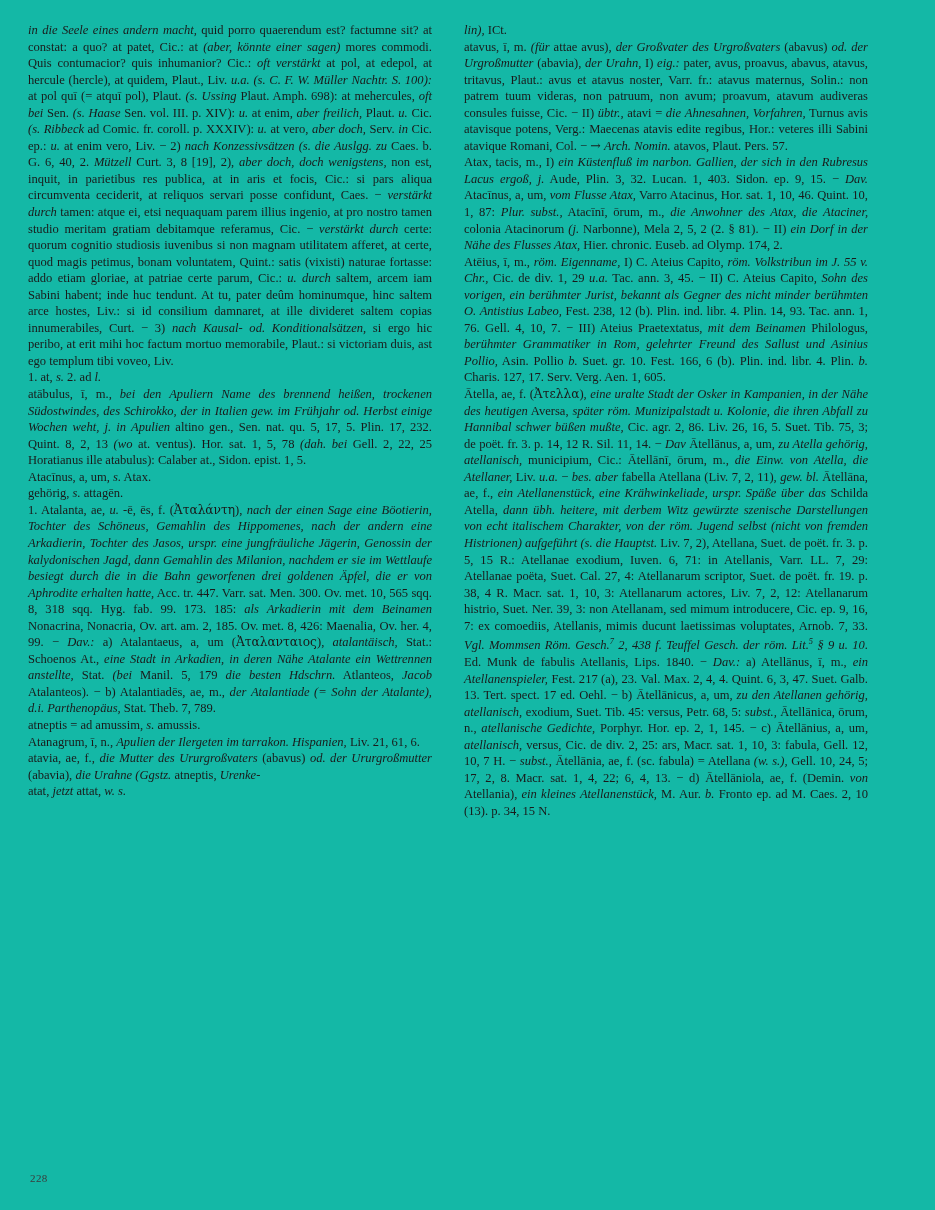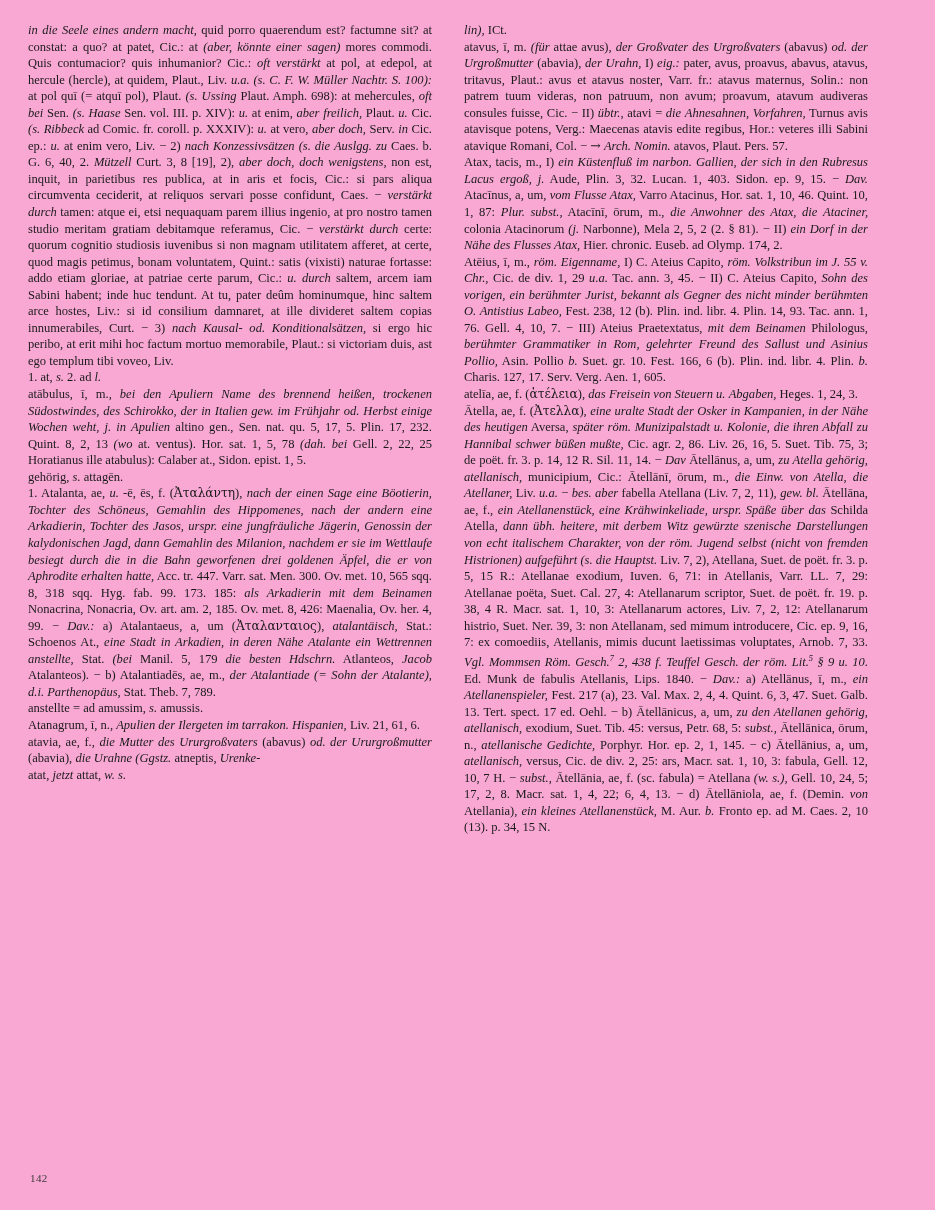--- a/index.html
+++ b/index.html
@@ -4,21 +4,21 @@
 <style>
   html, body {
     margin: 0;
     padding: 0;
     background: #ffffff;
   }
   .page {
     position: relative;
     width: 935px;
     height: 1210px;
-    background: #f9a8d4;
+    background: #14b8a6;
     overflow: hidden;
     font-family: "Liberation Serif", "DejaVu Serif", serif;
     color: #1a1a1a;
   }
   .columns {
     position: absolute;
     top: 22px;
     left: 28px;
     width: 879px;
     height: 1130px;
@@ -74,34 +74,34 @@
 <body>
 
 <div class="page">
 
   <div class="columns">
 
     <div class="col">
       <p class="entry"><i>in die Seele eines andern macht,</i> quid porro quaerendum est? factumne sit? at constat: a quo? at patet, Cic.: at <i>(aber, könnte einer sagen)</i> mores commodi. Quis contumacior? quis inhumanior? Cic.: <i>oft verstärkt</i> at pol, at edepol, at hercule (hercle), at quidem, Plaut., Liv. <i>u.a. (s. C. F. W. Müller Nachtr. S. 100):</i> at pol quī (= atquī pol), Plaut. <i>(s. Ussing</i> Plaut. Amph. 698): at mehercules, <i>oft bei</i> Sen. <i>(s. Haase</i> Sen. vol. III. p. XIV): <i>u.</i> at enim, <i>aber freilich,</i> Plaut. <i>u.</i> Cic. <i>(s. Ribbeck</i> ad Comic. fr. coroll. p. XXXIV): <i>u.</i> at vero, <i>aber doch,</i> Serv. <i>in</i> Cic. ep.: <i>u.</i> at enim vero, Liv. − 2) <i>nach Konzessivsätzen (s. die Auslgg. zu</i> Caes. b. G. 6, 40, 2. <i>Mützell</i> Curt. 3, 8 [19], 2), <b><i>aber doch, doch wenigstens,</i></b> non est, inquit, in parietibus res publica, at in aris et focis, Cic.: si pars aliqua circumventa ceciderit, at reliquos servari posse confidunt, Caes. − <i>verstärkt durch</i> tamen: atque ei, etsi nequaquam parem illius ingenio, at pro nostro tamen studio meritam gratiam debitamque referamus, Cic. − <i>verstärkt durch</i> certe: quorum cognitio studiosis iuvenibus si non magnam utilitatem afferet, at certe, quod magis petimus, bonam voluntatem, Quint.: satis (vixisti) naturae fortasse: addo etiam gloriae, at patriae certe parum, Cic.: <i>u. durch</i> saltem, arcem iam Sabini habent; inde huc tendunt. At tu, pater deûm hominumque, hinc saltem arce hostes, Liv.: si id consilium damnaret, at ille divideret saltem copias innumerabiles, Curt. − 3) <i>nach Kausal- od. Konditionalsätzen,</i> si ergo hic peribo, at erit mihi hoc factum mortuo memorabile, Plaut.: si victoriam duis, ast ego templum tibi voveo, Liv.</p>
       <p class="entry"><b>1. at</b>, <i>s.</i> 2. ad <i>l.</i></p>
       <p class="entry"><b>atābulus</b>, ī, m., <i>bei den Apuliern Name des brennend heißen, trockenen Südostwindes, des</i> <b><i>Schirokko,</i></b> <i>der in Italien gew. im Frühjahr od. Herbst einige Wochen weht, j. in Apulien</i> altino gen., Sen. nat. qu. 5, 17, 5. Plin. 17, 232. Quint. 8, 2, 13 <i>(wo</i> at. ventus). Hor. sat. 1, 5, 78 <i>(dah. bei</i> Gell. 2, 22, 25 Horatianus ille atabulus): Calaber at., Sidon. epist. 1, 5.</p>
+      <p class="entry"><b>Atacīnus</b>, a, um, <i>s.</i> Atax.</p>
       <p class="entry"><b>gehörig</b>, <i>s.</i> attagēn.</p>
       <p class="entry"><b>1. Atalanta</b>, ae, <i>u.</i> <b>-ē</b>, ēs, f. (<span class="gr">Ἀταλάντη</span>), <i>nach der einen Sage eine Böotierin, Tochter des Schöneus, Gemahlin des Hippomenes, nach der andern eine Arkadierin, Tochter des Jasos, urspr. eine jungfräuliche Jägerin, Genossin der kalydonischen Jagd, dann Gemahlin des Milanion, nachdem er sie im Wettlaufe besiegt durch die in die Bahn geworfenen drei goldenen Äpfel, die er von Aphrodite erhalten hatte,</i> Acc. tr. 447. Varr. sat. Men. 300. Ov. met. 10, 565 sqq. 8, 318 sqq. Hyg. fab. 99. 173. 185: <i>als Arkadierin mit dem Beinamen</i> Nonacrina, Nonacria, Ov. art. am. 2, 185. Ov. met. 8, 426: Maenalia, Ov. her. 4, 99. − <i>Dav.:</i> a) <b>Atalantaeus</b>, a, um (<span class="gr">Ἀταλανταιος</span>), <b><i>atalantäisch,</i></b> Stat.: Schoenos At., <i>eine Stadt in Arkadien, in deren Nähe Atalante ein Wettrennen anstellte,</i> Stat. <i>(bei</i> Manil. 5, 179 <i>die besten Hdschrn.</i> Atlanteos, <i>Jacob</i> Atalanteos). − b) <b>Atalantiadēs</b>, ae, m., <i>der</i> <b><i>Atalantiade</i></b> <i>(= Sohn der Atalante), d.i. Parthenopäus,</i> Stat. Theb. 7, 789.</p>
-      <p class="entry"><b>anstellte</b> = ad amussim, <i>s.</i> amussis.</p>
+      <p class="entry"><b>atneptis</b> = ad amussim, <i>s.</i> amussis.</p>
       <p class="entry"><b>Atanagrum</b>, ī, n., <i>Apulien der Ilergeten im tarrakon. Hispanien,</i> Liv. 21, 61, 6.</p>
       <p class="entry"><b>atavia</b>, ae, f., <i>die Mutter des Ururgroßvaters</i> (abavus) <i>od. der Ururgroßmutter</i> (abavia), <i>die</i> <b><i>Urahne</i></b> <i>(Ggstz.</i> atneptis, <i>Urenke-</i></p>
       <p class="entry"><b>atat</b>, <i>jetzt</i> attat, <i>w. s.</i></p>
     </div>
 
     <div class="col">
       <p class="entry"><i>lin),</i> ICt.</p>
       <p class="entry"><b>atavus</b>, ī, m. <i>(für</i> attae avus), <i>der Großvater des Urgroßvaters</i> (abavus) <i>od. der Urgroßmutter</i> (abavia), <i>der</i> <b><i>Urahn,</i></b> I) <i>eig.:</i> pater, avus, proavus, abavus, atavus, tritavus, Plaut.: avus et atavus noster, Varr. fr.: atavus maternus, Solin.: non patrem tuum videras, non patruum, non avum; proavum, atavum audiveras consules fuisse, Cic. − II) <i>übtr.,</i> atavi = <i>die</i> <b><i>Ahnesahnen, Vorfahren,</i></b> Turnus avis atavisque potens, Verg.: Maecenas atavis edite regibus, Hor.: veteres illi Sabini atavique Romani, Col. − <span class="arrow">→</span> <i>Arch. Nomin.</i> atavos, Plaut. Pers. 57.</p>
       <p class="entry"><b>Atax</b>, tacis, m., I) <i>ein Küstenfluß im narbon. Gallien, der sich in den Rubresus Lacus ergoß, j.</i> Aude, Plin. 3, 32. Lucan. 1, 403. Sidon. ep. 9, 15. − <i>Dav.</i> <b>Atacīnus</b>, a, um, <b><i>vom Flusse Atax,</i></b> Varro Atacinus, Hor. sat. 1, 10, 46. Quint. 10, 1, 87: <i>Plur. subst.,</i> Atacīnī, ōrum, m., <i>die Anwohner des Atax, die</i> <b><i>Ataciner,</i></b> colonia Atacinorum <i>(j.</i> Narbonne), Mela 2, 5, 2 (2. § 81). − II) <i>ein Dorf in der Nähe des Flusses Atax,</i> Hier. chronic. Euseb. ad Olymp. 174, 2.</p>
       <p class="entry"><b>Atēius</b>, ī, m., <i>röm. Eigenname,</i> I) C. Ateius Capito, <i>röm. Volkstribun im J. 55 v. Chr.,</i> Cic. de div. 1, 29 <i>u.a.</i> Tac. ann. 3, 45. − II) C. Ateius Capito, <i>Sohn des vorigen, ein berühmter Jurist, bekannt als Gegner des nicht minder berühmten O. Antistius Labeo,</i> Fest. 238, 12 (b). Plin. ind. libr. 4. Plin. 14, 93. Tac. ann. 1, 76. Gell. 4, 10, 7. − III) Ateius Praetextatus, <i>mit dem Beinamen</i> Philologus, <i>berühmter Grammatiker in Rom, gelehrter Freund des Sallust und Asinius Pollio,</i> Asin. Pollio <i>b.</i> Suet. gr. 10. Fest. 166, 6 (b). Plin. ind. libr. 4. Plin. <i>b.</i> Charis. 127, 17. Serv. Verg. Aen. 1, 605.</p>
-      <p class="entry"><b>atelīa</b>, ae, f. (<span class="gr">ἀτέλεια</span>), <i>das</i> <b><i>Freisein von Steuern</i></b> <i>u.</i> <b><i>Abgaben,</i></b> Heges. 1, 24, 3.</p>
       <p class="entry"><b>Ātella</b>, ae, f. (<span class="gr">Ἀτελλα</span>), <i>eine uralte Stadt der Osker in Kampanien, in der Nähe des heutigen</i> Aversa, <i>später röm. Munizipalstadt u. Kolonie, die ihren Abfall zu Hannibal schwer büßen mußte,</i> Cic. agr. 2, 86. Liv. 26, 16, 5. Suet. Tib. 75, 3; de poët. fr. 3. p. 14, 12 R. Sil. 11, 14. − <i>Dav</i> <b>Ātellānus</b>, a, um, <b><i>zu Atella gehörig, atellanisch,</i></b> municipium, Cic.: Ātellānī, ōrum, m., <i>die Einw. von Atella, die</i> <b><i>Atellaner,</i></b> Liv. <i>u.a.</i> − <i>bes. aber</i> fabella Atellana (Liv. 7, 2, 11), <i>gew. bl.</i> Ātellāna, ae, f., <i>ein</i> <b><i>Atellanenstück, eine</i></b> <b><i>Krähwinkeliade,</i></b> <i>urspr. Späße über das</i> Schilda Atella, <i>dann übh. heitere, mit derbem Witz gewürzte szenische Darstellungen von echt italischem Charakter, von der röm. Jugend selbst (nicht von fremden Histrionen) aufgeführt (s. die Hauptst.</i> Liv. 7, 2), Atellana, Suet. de poët. fr. 3. p. 5, 15 R.: Atellanae exodium, Iuven. 6, 71: in Atellanis, Varr. LL. 7, 29: Atellanae poëta, Suet. Cal. 27, 4: Atellanarum scriptor, Suet. de poët. fr. 19. p. 38, 4 R. Macr. sat. 1, 10, 3: Atellanarum actores, Liv. 7, 2, 12: Atellanarum histrio, Suet. Ner. 39, 3: non Atellanam, sed mimum introducere, Cic. ep. 9, 16, 7: ex comoediis, Atellanis, mimis ducunt laetissimas voluptates, Arnob. 7, 33. <i>Vgl. Mommsen Röm. Gesch.</i><span class="sup">7</span> <i>2, 438 f. Teuffel Gesch. der röm. Lit.</i><span class="sup">5</span> <i>§ 9 u. 10.</i> Ed. Munk de fabulis Atellanis, Lips. 1840. − <i>Dav.:</i> a) <b>Atellānus</b>, ī, m., <i>ein</i> <b><i>Atellanenspieler,</i></b> Fest. 217 (a), 23. Val. Max. 2, 4, 4. Quint. 6, 3, 47. Suet. Galb. 13. Tert. spect. 17 ed. Oehl. − b) <b>Ātellānicus</b>, a, um, <b><i>zu den Atellanen gehörig, atellanisch,</i></b> exodium, Suet. Tib. 45: versus, Petr. 68, 5: <i>subst.,</i> Ātellānica, ōrum, n., <b><i>atellanische Gedichte,</i></b> Porphyr. Hor. ep. 2, 1, 145. − c) <b>Ātellānius</b>, a, um, <b><i>atellanisch,</i></b> versus, Cic. de div. 2, 25: ars, Macr. sat. 1, 10, 3: fabula, Gell. 12, 10, 7 H. − <i>subst.,</i> Ātellānia, ae, f. (sc. fabula) = Atellana <i>(w. s.),</i> Gell. 10, 24, 5; 17, 2, 8. Macr. sat. 1, 4, 22; 6, 4, 13. − d) <b>Ātellāniola</b>, ae, f. (Demin. <i>von</i> Atellania), <i>ein</i> <b><i>kleines Atellanenstück,</i></b> M. Aur. <i>b.</i> Fronto ep. ad M. Caes. 2, 10 (13). p. 34, 15 N.</p>
     </div>
 
   </div>
 
-  <div class="folio">142</div>
+  <div class="folio">228</div>
 
 </div>
 
 </body></html>

